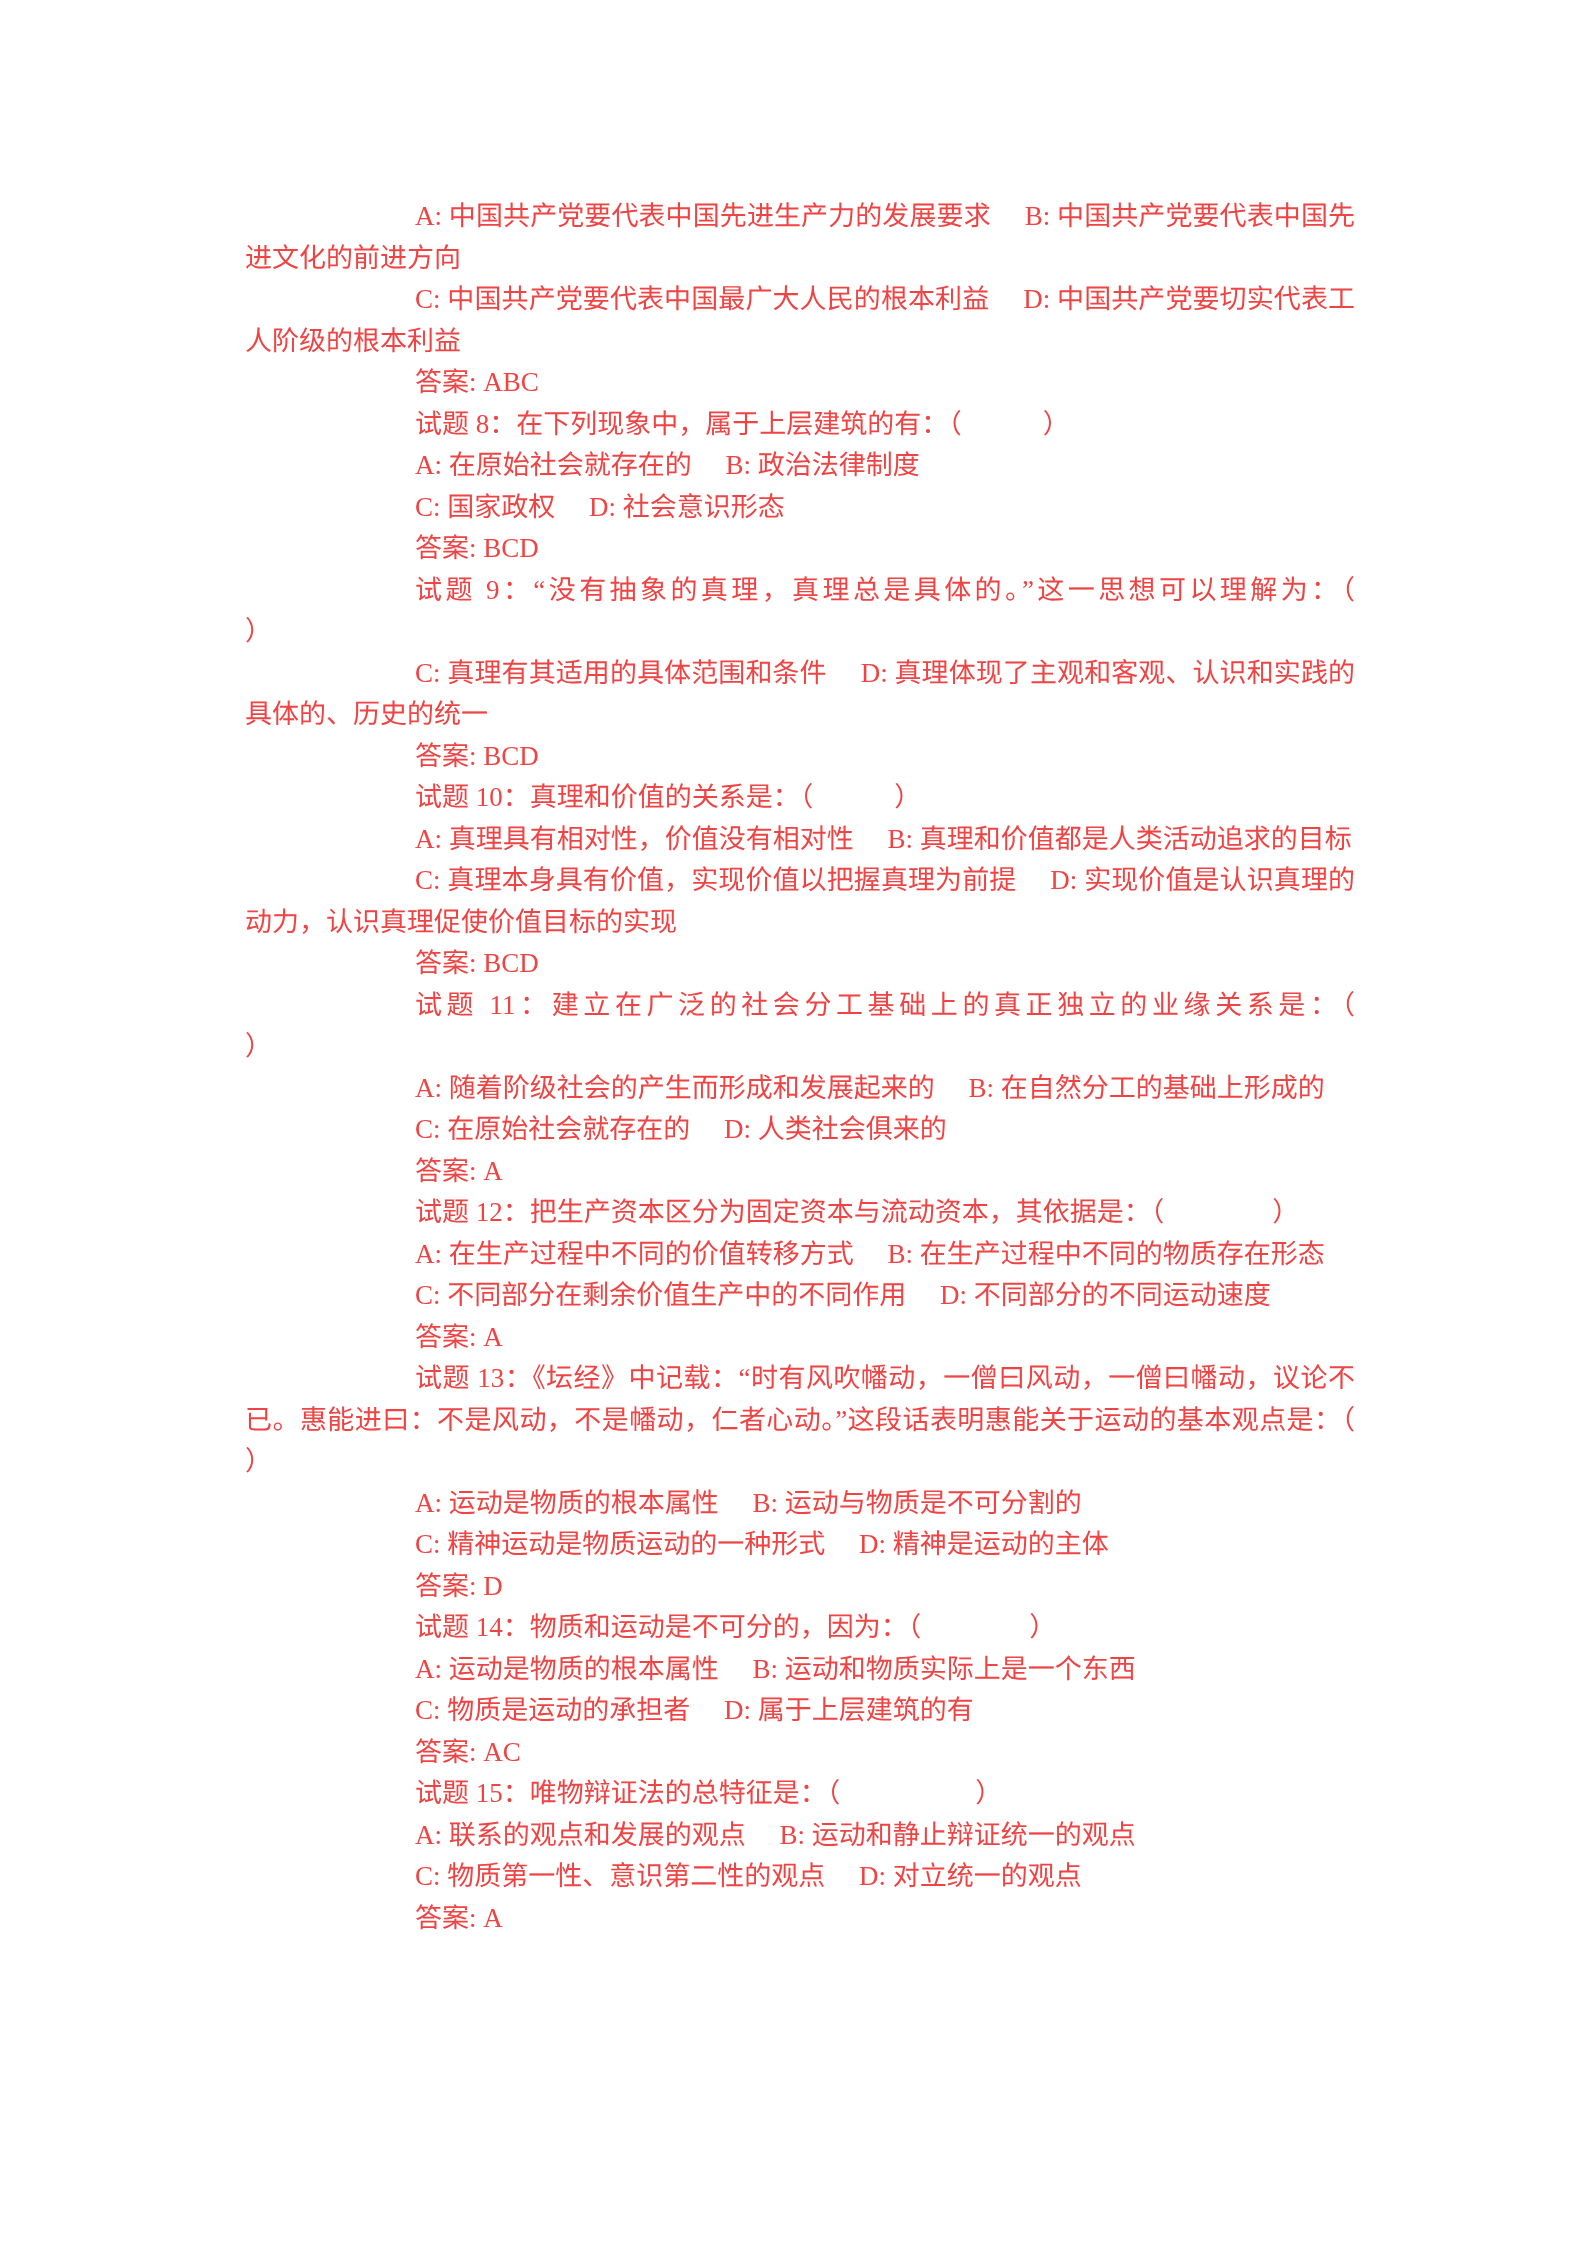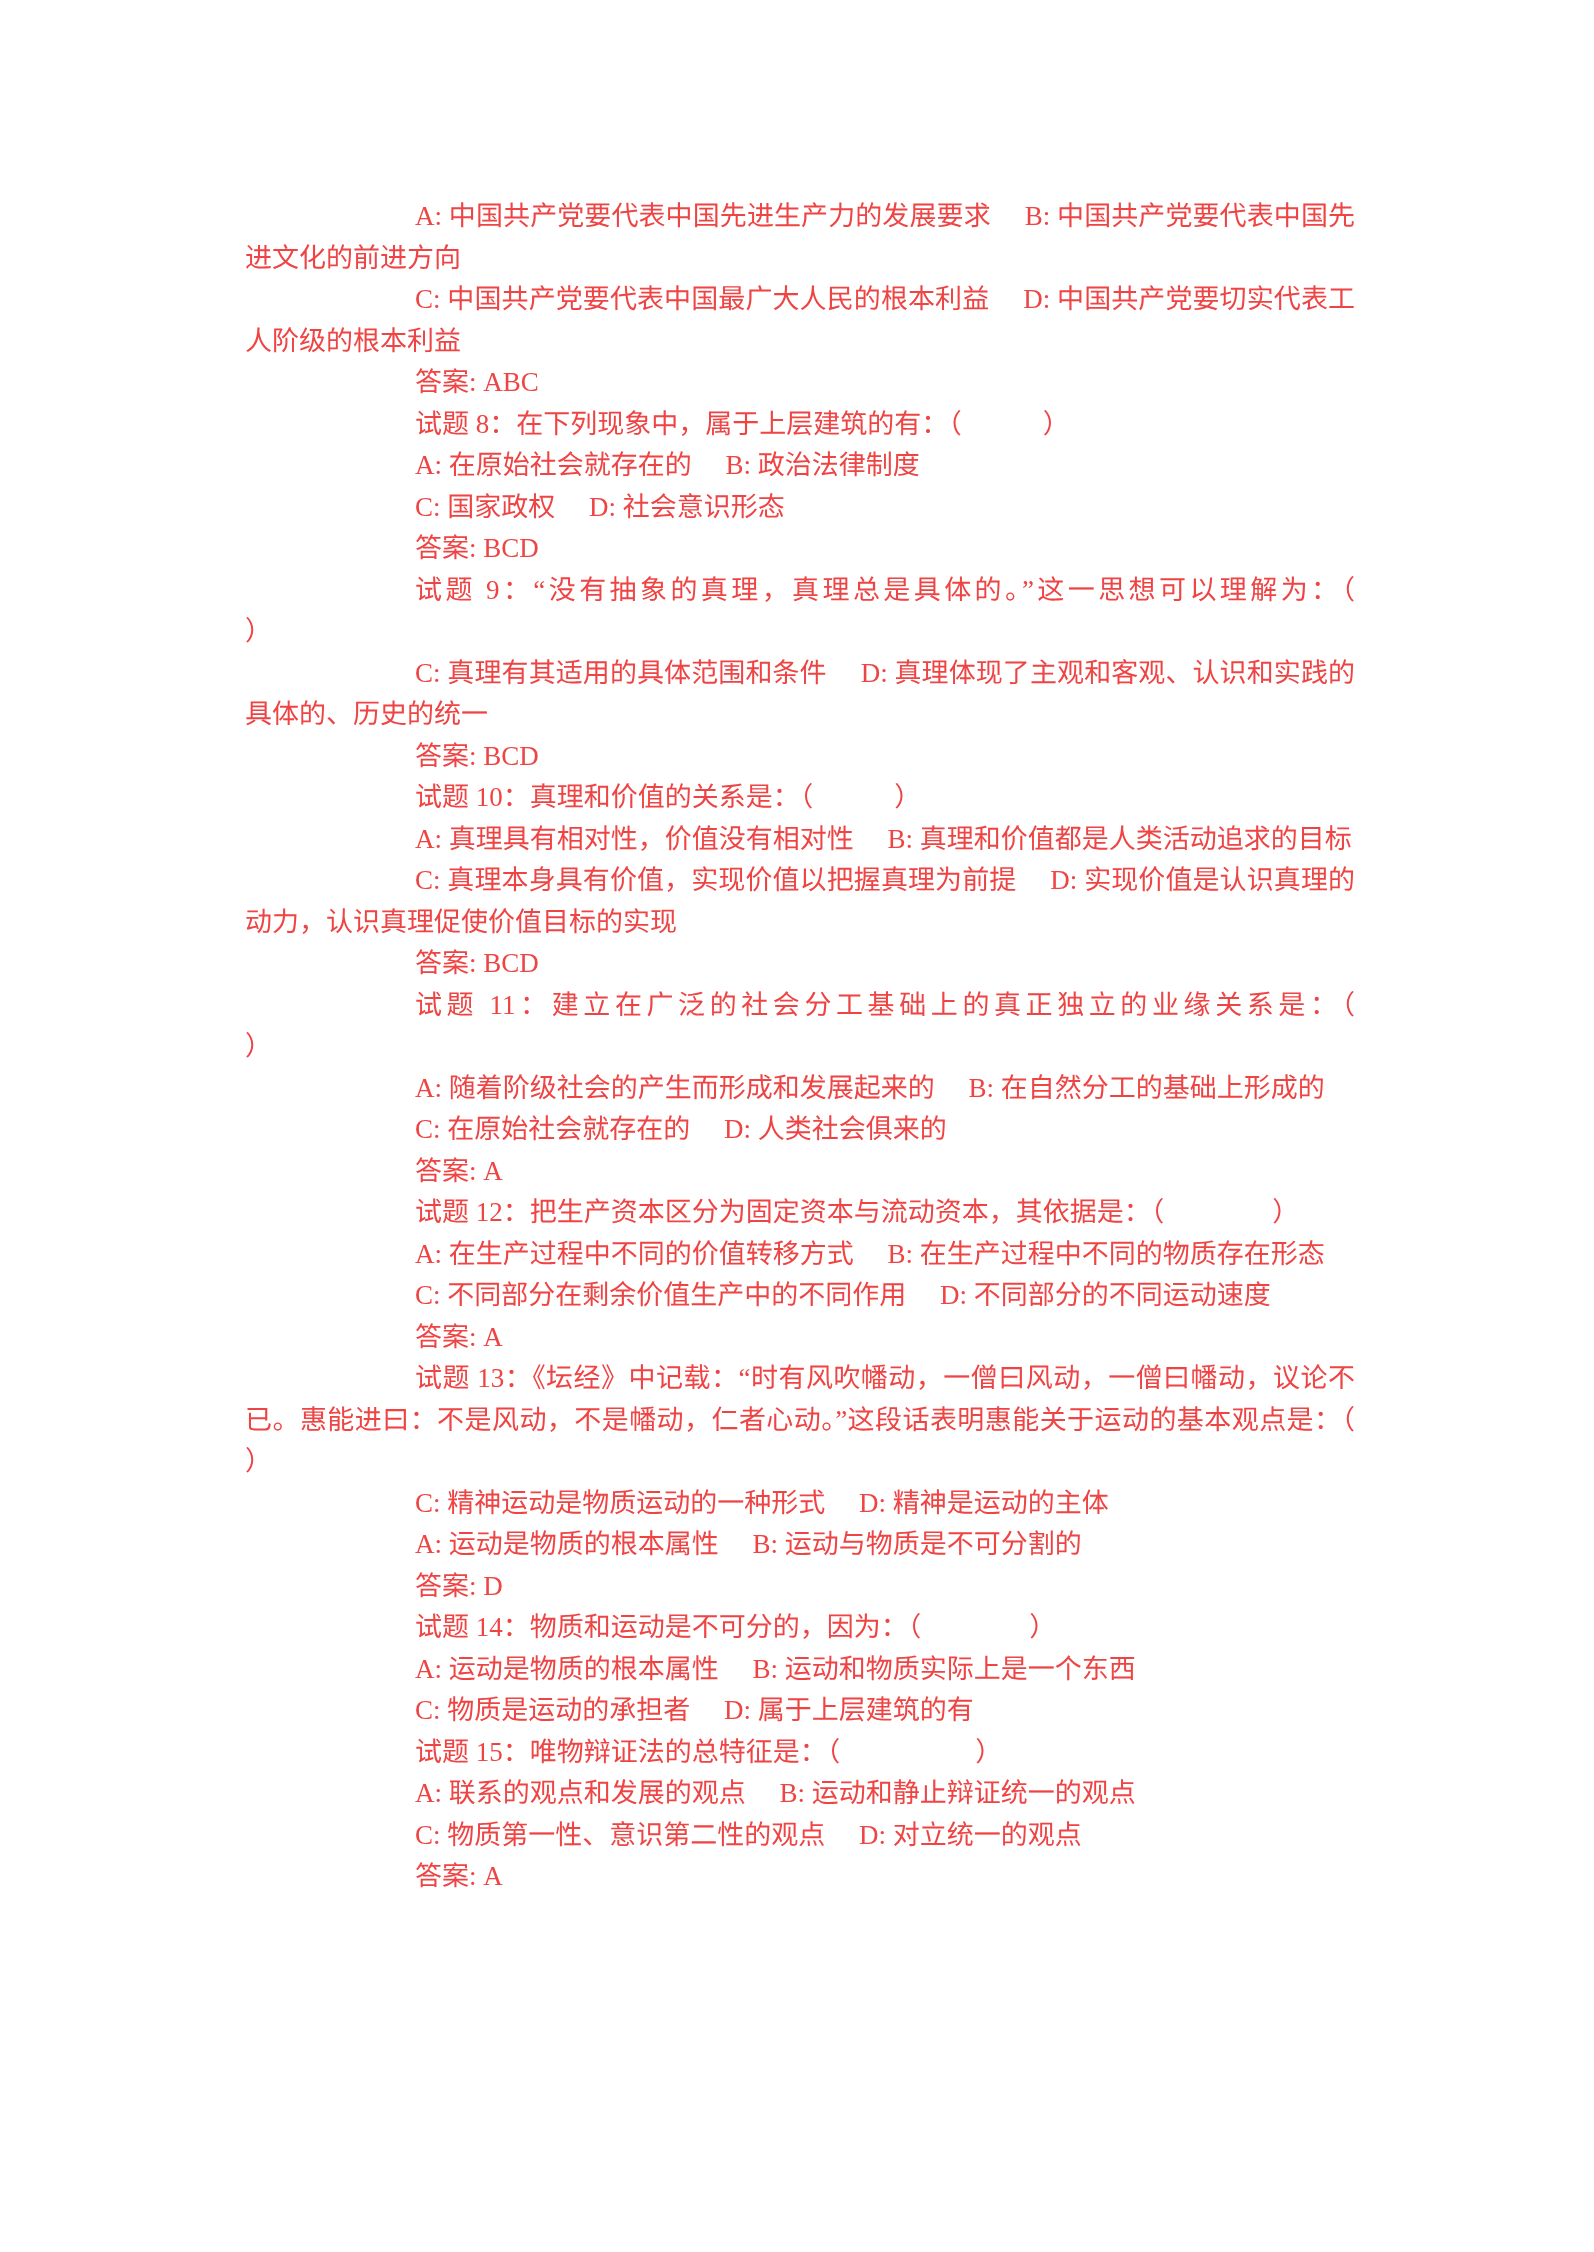--- a/index.html
+++ b/index.html
@@ -52,23 +52,24 @@
     <p class="doc-line">答案: BCD</p>
     <p class="doc-line">试题 11：建立在广泛的社会分工基础上的真正独立的业缘关系是：（　　　　　）</p>
     <p class="doc-line">A: 随着阶级社会的产生而形成和发展起来的　 B: 在自然分工的基础上形成的</p>
     <p class="doc-line">C: 在原始社会就存在的　 D: 人类社会俱来的</p>
     <p class="doc-line">答案: A</p>
     <p class="doc-line">试题 12：把生产资本区分为固定资本与流动资本，其依据是：（　　　　）</p>
     <p class="doc-line">A: 在生产过程中不同的价值转移方式　 B: 在生产过程中不同的物质存在形态</p>
     <p class="doc-line">C: 不同部分在剩余价值生产中的不同作用　 D: 不同部分的不同运动速度</p>
     <p class="doc-line">答案: A</p>
     <p class="doc-line">试题 13：《坛经》中记载：“时有风吹幡动，一僧曰风动，一僧曰幡动，议论不已。惠能进曰：不是风动，不是幡动，仁者心动。”这段话表明惠能关于运动的基本观点是：（　　　　）</p>
+    <p class="doc-line">A: 运动是物质的根本属性　 B: 运动与物质是不可分割的</p>
     <p class="doc-line">C: 精神运动是物质运动的一种形式　 D: 精神是运动的主体</p>
-    <p class="doc-line">A: 运动是物质的根本属性　 B: 运动与物质是不可分割的</p>
     <p class="doc-line">答案: D</p>
     <p class="doc-line">试题 14：物质和运动是不可分的，因为：（　　　　）</p>
     <p class="doc-line">A: 运动是物质的根本属性　 B: 运动和物质实际上是一个东西</p>
     <p class="doc-line">C: 物质是运动的承担者　 D: 属于上层建筑的有</p>
+    <p class="doc-line">答案: AC</p>
     <p class="doc-line">试题 15：唯物辩证法的总特征是：（　　　　　）</p>
     <p class="doc-line">A: 联系的观点和发展的观点　 B: 运动和静止辩证统一的观点</p>
     <p class="doc-line">C: 物质第一性、意识第二性的观点　 D: 对立统一的观点</p>
     <p class="doc-line">答案: A</p>
   </div>
 
 </body></html>

